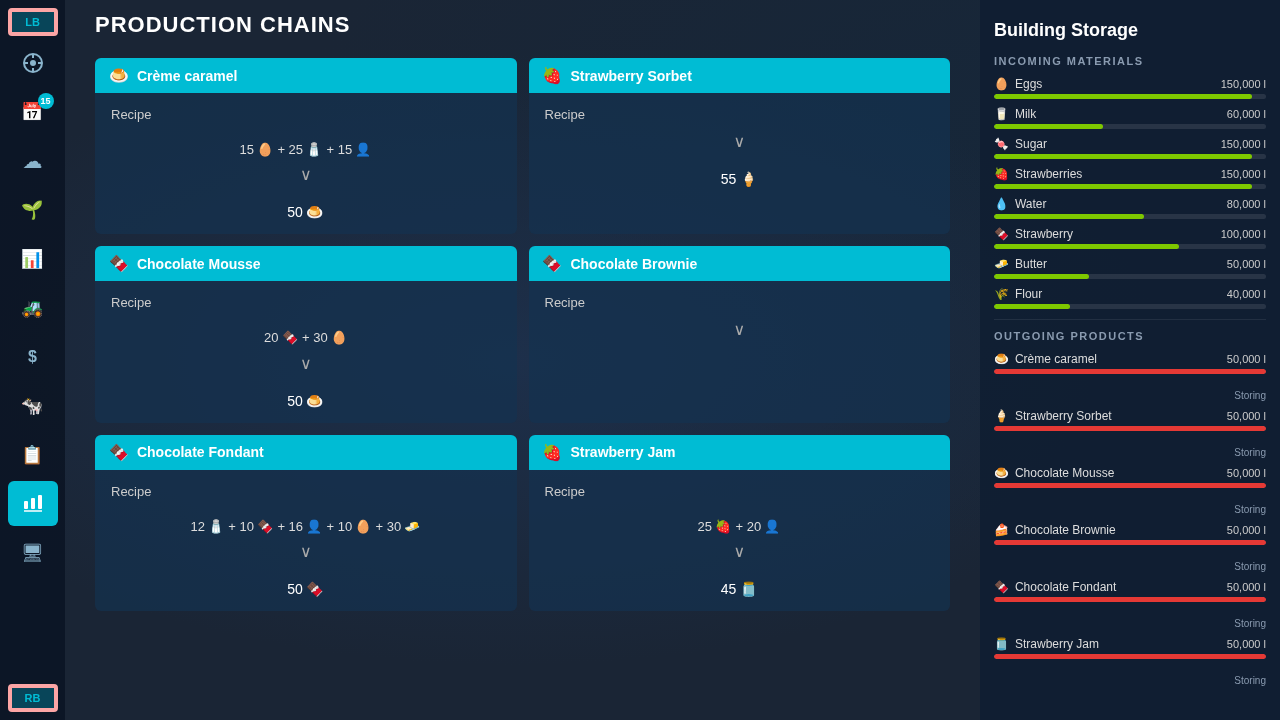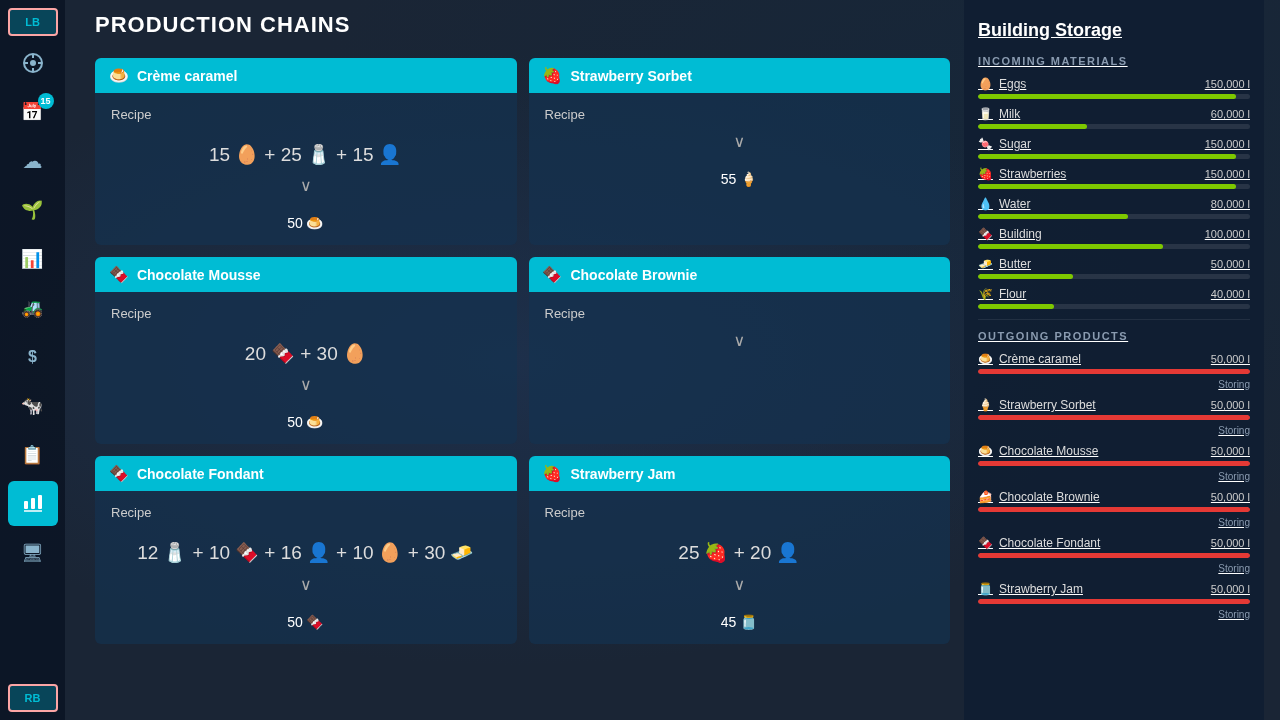--- a/index.html
+++ b/index.html
@@ -67,21 +67,21 @@
       display: flex;
       align-items: center;
       justify-content: center;
       font-weight: bold;
     }
 
     .sidebar-corner-btn {
       width: 50px;
       height: 28px;
       background: rgba(0,180,210,0.3);
-      border: 2px solid #fca5a5;
+      border: 4px solid #fca5a5;
       border-radius: 4px;
       display: flex;
       align-items: center;
       justify-content: center;
       color: #00bcd4;
       font-size: 11px;
       font-weight: bold;
       cursor: pointer;
     }
 
@@ -137,21 +137,21 @@
     }
 
     .recipe-label {
       font-size: 13px;
       font-weight: normal;
       color: #ccc;
       margin-bottom: 10px;
     }
 
     .recipe-ingredients {
-      font-size: 19px;
+      font-size: 13px;
       color: #ddd;
       text-align: center;
       line-height: 1.8;
       margin-top: 16px;
     }
 
     .recipe-arrow {
       text-align: center;
       font-size: 16px;
       color: #aaa;
@@ -161,28 +161,27 @@
     .recipe-output {
       text-align: center;
       font-size: 14px;
       color: #fff;
       margin-top: 20px;
     }
 
     
     #storage-panel {
       position: absolute;
-      right: 16px;
+      right: 0;
       top: 0;
       width: 300px;
       height: 720px;
       background: rgba(15,30,50,0.9);
       padding: 20px 14px;
       overflow-y: auto;
-      text-decoration: underline;
     }
 
     #storage-title {
       font-size: 18px;
       font-weight: bold;
       color: #fff;
       margin-bottom: 14px;
     }
 
     .storage-section-label {
@@ -233,21 +232,21 @@
     }
 
     .storage-bar-fill.red {
       background: #e53935;
     }
 
     .storage-status {
       font-size: 10px;
       color: #8a9bb0;
       text-align: right;
-      margin-top: 5px;
+      margin-top: 16px;
     }
 
     .divider {
       height: 1px;
       background: rgba(255,255,255,0.08);
       margin: 10px 0;
     }
   </style>
 </head>
 <body>
@@ -438,21 +437,21 @@
       <span class="storage-item-amount">80,000 l</span>
     </div>
     <div class="storage-bar-bg">
       <div class="storage-bar-fill " style="width:55%"></div>
     </div>
   </div>
       <div class="storage-item">
     <div class="storage-item-header">
       <div class="storage-item-left">
         <span>🍫</span>
-        <span>Building</span>
+        <span>Strawberry</span>
       </div>
       <span class="storage-item-amount">100,000 l</span>
     </div>
     <div class="storage-bar-bg">
       <div class="storage-bar-fill " style="width:68%"></div>
     </div>
   </div>
       <div class="storage-item">
     <div class="storage-item-header">
       <div class="storage-item-left">

